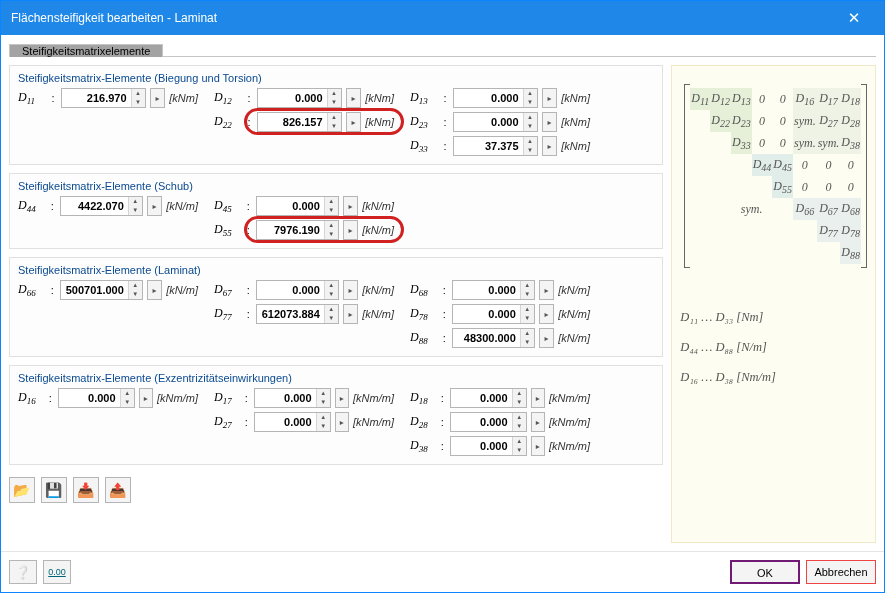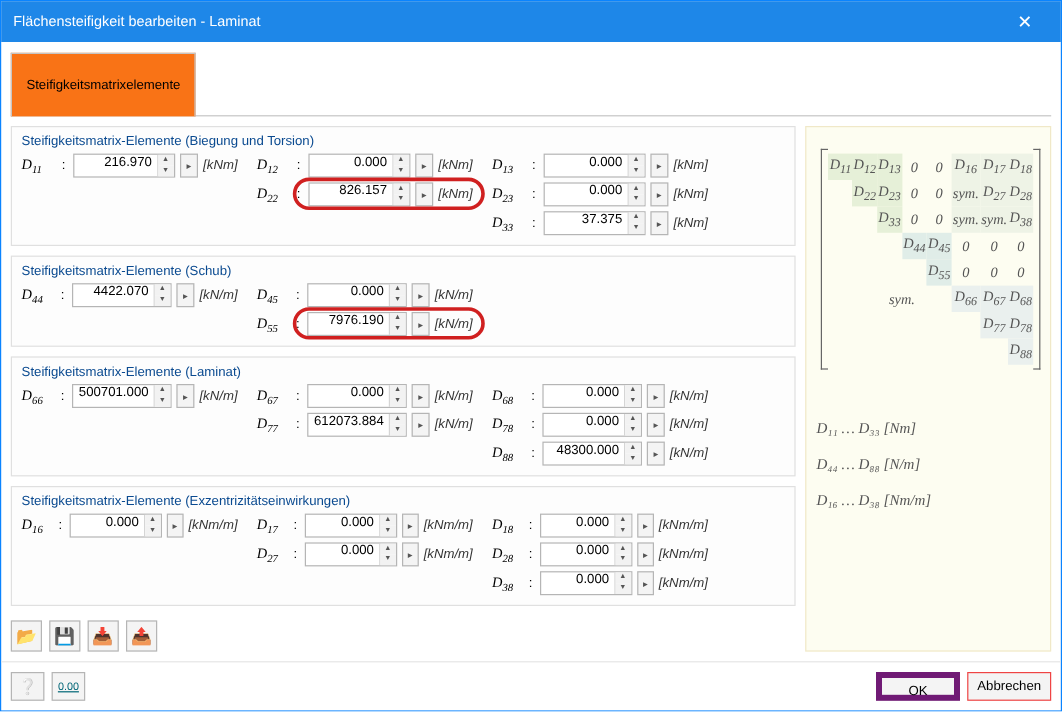--- a/index.html
+++ b/index.html
@@ -38,24 +38,24 @@
     padding: 8px;
     display: flex;
     flex-direction: column;
     position: relative;
   }
   .tab-strip {
     display: flex;
     border-bottom: 1px solid #c5c5c5;
   }
   .tab {
-    padding: 20px 12px;
+    padding: 0 12px;
     border: 1px solid #c5c5c5;
     border-bottom: none;
-    background: #f97316;
+    background: #a3a3a3;
     position: relative;
     top: 1px;
   }
   .main-area {
     display: flex;
     flex: 1;
     padding-top: 8px;
     gap: 8px;
   }
   .left-col {
@@ -101,22 +101,23 @@
     font-size: 12px;
   }
   .field .lbl sub { font-size: 9px; }
   .field .colon { width: 6px; }
   .inputwrap {
     width: 86px;
     height: 20px;
     border: 1px solid #b5b5b5;
     background: #fff;
     display: flex;
-    align-items: flex-start;
+    align-items: center;
     position: relative;
+    font-weight: bold;
   }
   .inputwrap .val {
     flex: 1;
     text-align: right;
     padding-right: 4px;
     font-size: 11px;
   }
   .spinbtns {
     width: 14px;
     display: flex;
@@ -187,21 +188,21 @@
   .dlgbtn {
     min-width: 70px;
     height: 24px;
     border: 1px solid #ef4444;
     background: #f4f4f4;
     text-align: center;
     line-height: 22px;
     cursor: pointer;
     font-size: 11px;
   }
-  .dlgbtn.ok { border: 5px solid #701a75; }
+  .dlgbtn.ok { border: 2px solid #701a75; }
   .small-iconbtn {
     width: 28px;
     height: 24px;
     border: 1px solid #b5b5b5;
     background: #f4f4f4;
     display: flex;
     align-items: center;
     justify-content: center;
     font-size: 13px;
     cursor: pointer;

